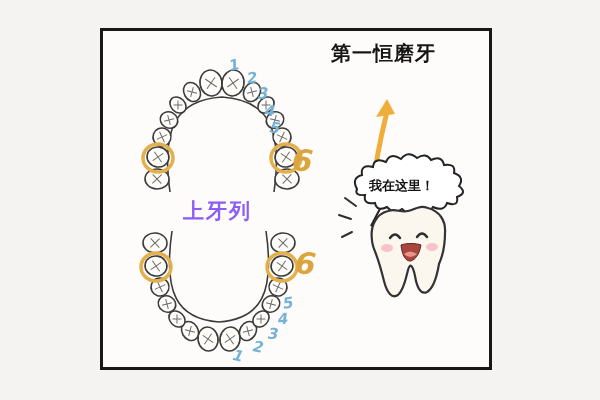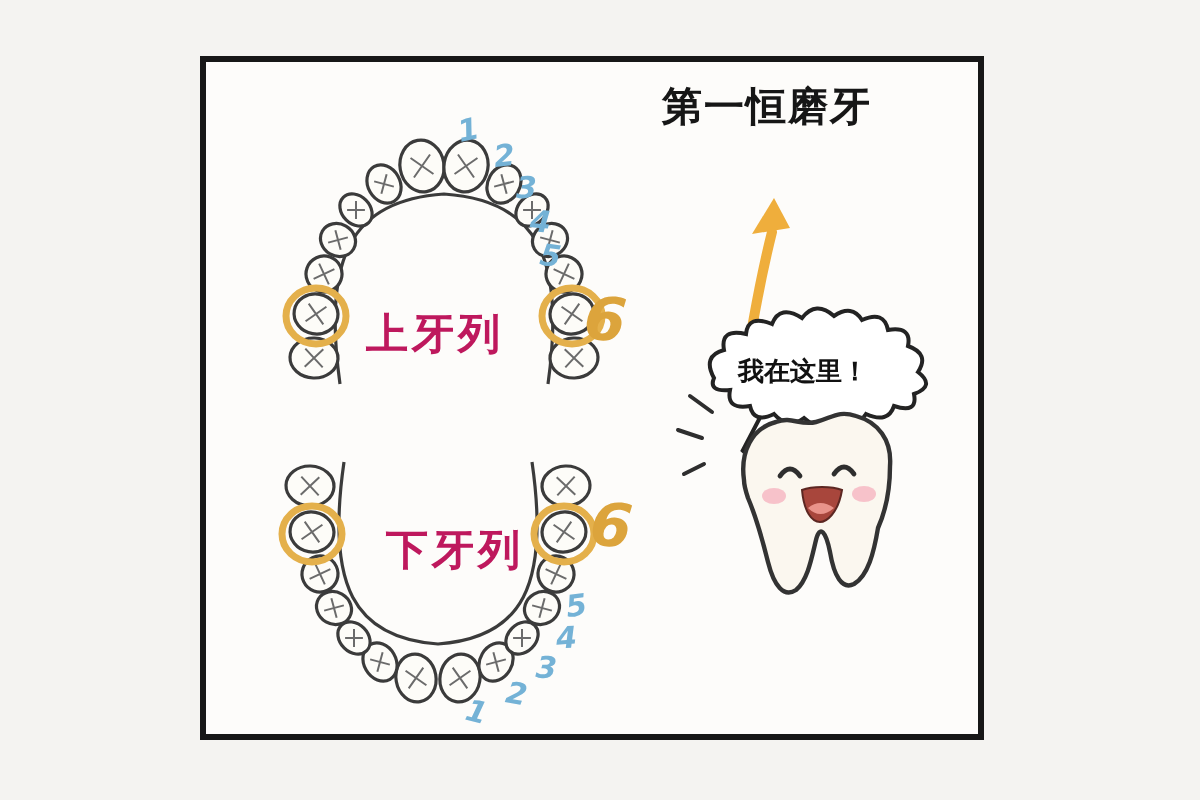--- a/index.html
+++ b/index.html
@@ -28,21 +28,21 @@
   .cheek{fill:#f6b9c3;opacity:.85;}
   .mouth{fill:#a8463c;stroke:#5c2722;stroke-width:1;}
   .tongue{fill:#e9938a;}
   .motion{fill:none;stroke:#2e2e2e;stroke-width:2;stroke-linecap:round;}
 
   
   .txt{position:absolute;white-space:nowrap;}
   .title-line{left:331px;font-size:20px;font-weight:bold;color:#161616;letter-spacing:1px;}
   .title-1{top:40px;}
   .title-2{top:66px;}
-  .arch-label{font-size:21px;font-weight:bold;color:#be185d;letter-spacing:2px;}
+  .arch-label{font-size:21px;font-weight:bold;color:#8b5cf6;letter-spacing:2px;margin-top:44px;}
   .upper-label{left:183px;top:153px;}
   .lower-label{left:193px;top:261px;}
   .num{font-size:15px;font-weight:bold;font-style:italic;color:#74b2d6;}
   .six{font-size:30px;font-weight:bold;color:#dca43c;font-style:italic;}
   .six-upper{left:292px;top:143px;transform:rotate(6deg);}
   .six-lower{left:295px;top:246px;transform:rotate(6deg);}
   .speech{left:369px;top:177px;font-size:13px;font-weight:bold;color:#111;}
 
   .nu1{left:229px;top:56px;transform:rotate(-12deg);}
   .nu2{left:247px;top:69px;transform:rotate(-6deg);}
@@ -218,21 +218,20 @@
       <ellipse class="cheek" cx="387" cy="248" rx="6" ry="4"></ellipse>
       <ellipse class="cheek" cx="432" cy="247" rx="6" ry="4"></ellipse>
       <path class="mouth" d="M401,245 C406,243 416,243 421,245 C419,257 413,261 410,261 C406,261 402,256 401,245 Z"></path>
       <path class="tongue" d="M404,254 Q410,249 417,254 Q410,260 404,254 Z"></path>
     </g>
   </svg>
 
   <div class="txt title-line title-1">第一恒磨牙</div>
 
   <div class="txt arch-label upper-label">上牙列</div>
-  <div class="txt arch-label lower-label">下牙列</div>
 
   <div class="txt six six-upper">6</div>
   <div class="txt six six-lower">6</div>
 
   <div class="txt num nu1">1</div>
   <div class="txt num nu2">2</div>
   <div class="txt num nu3">3</div>
   <div class="txt num nu4">4</div>
   <div class="txt num nu5">5</div>
 

